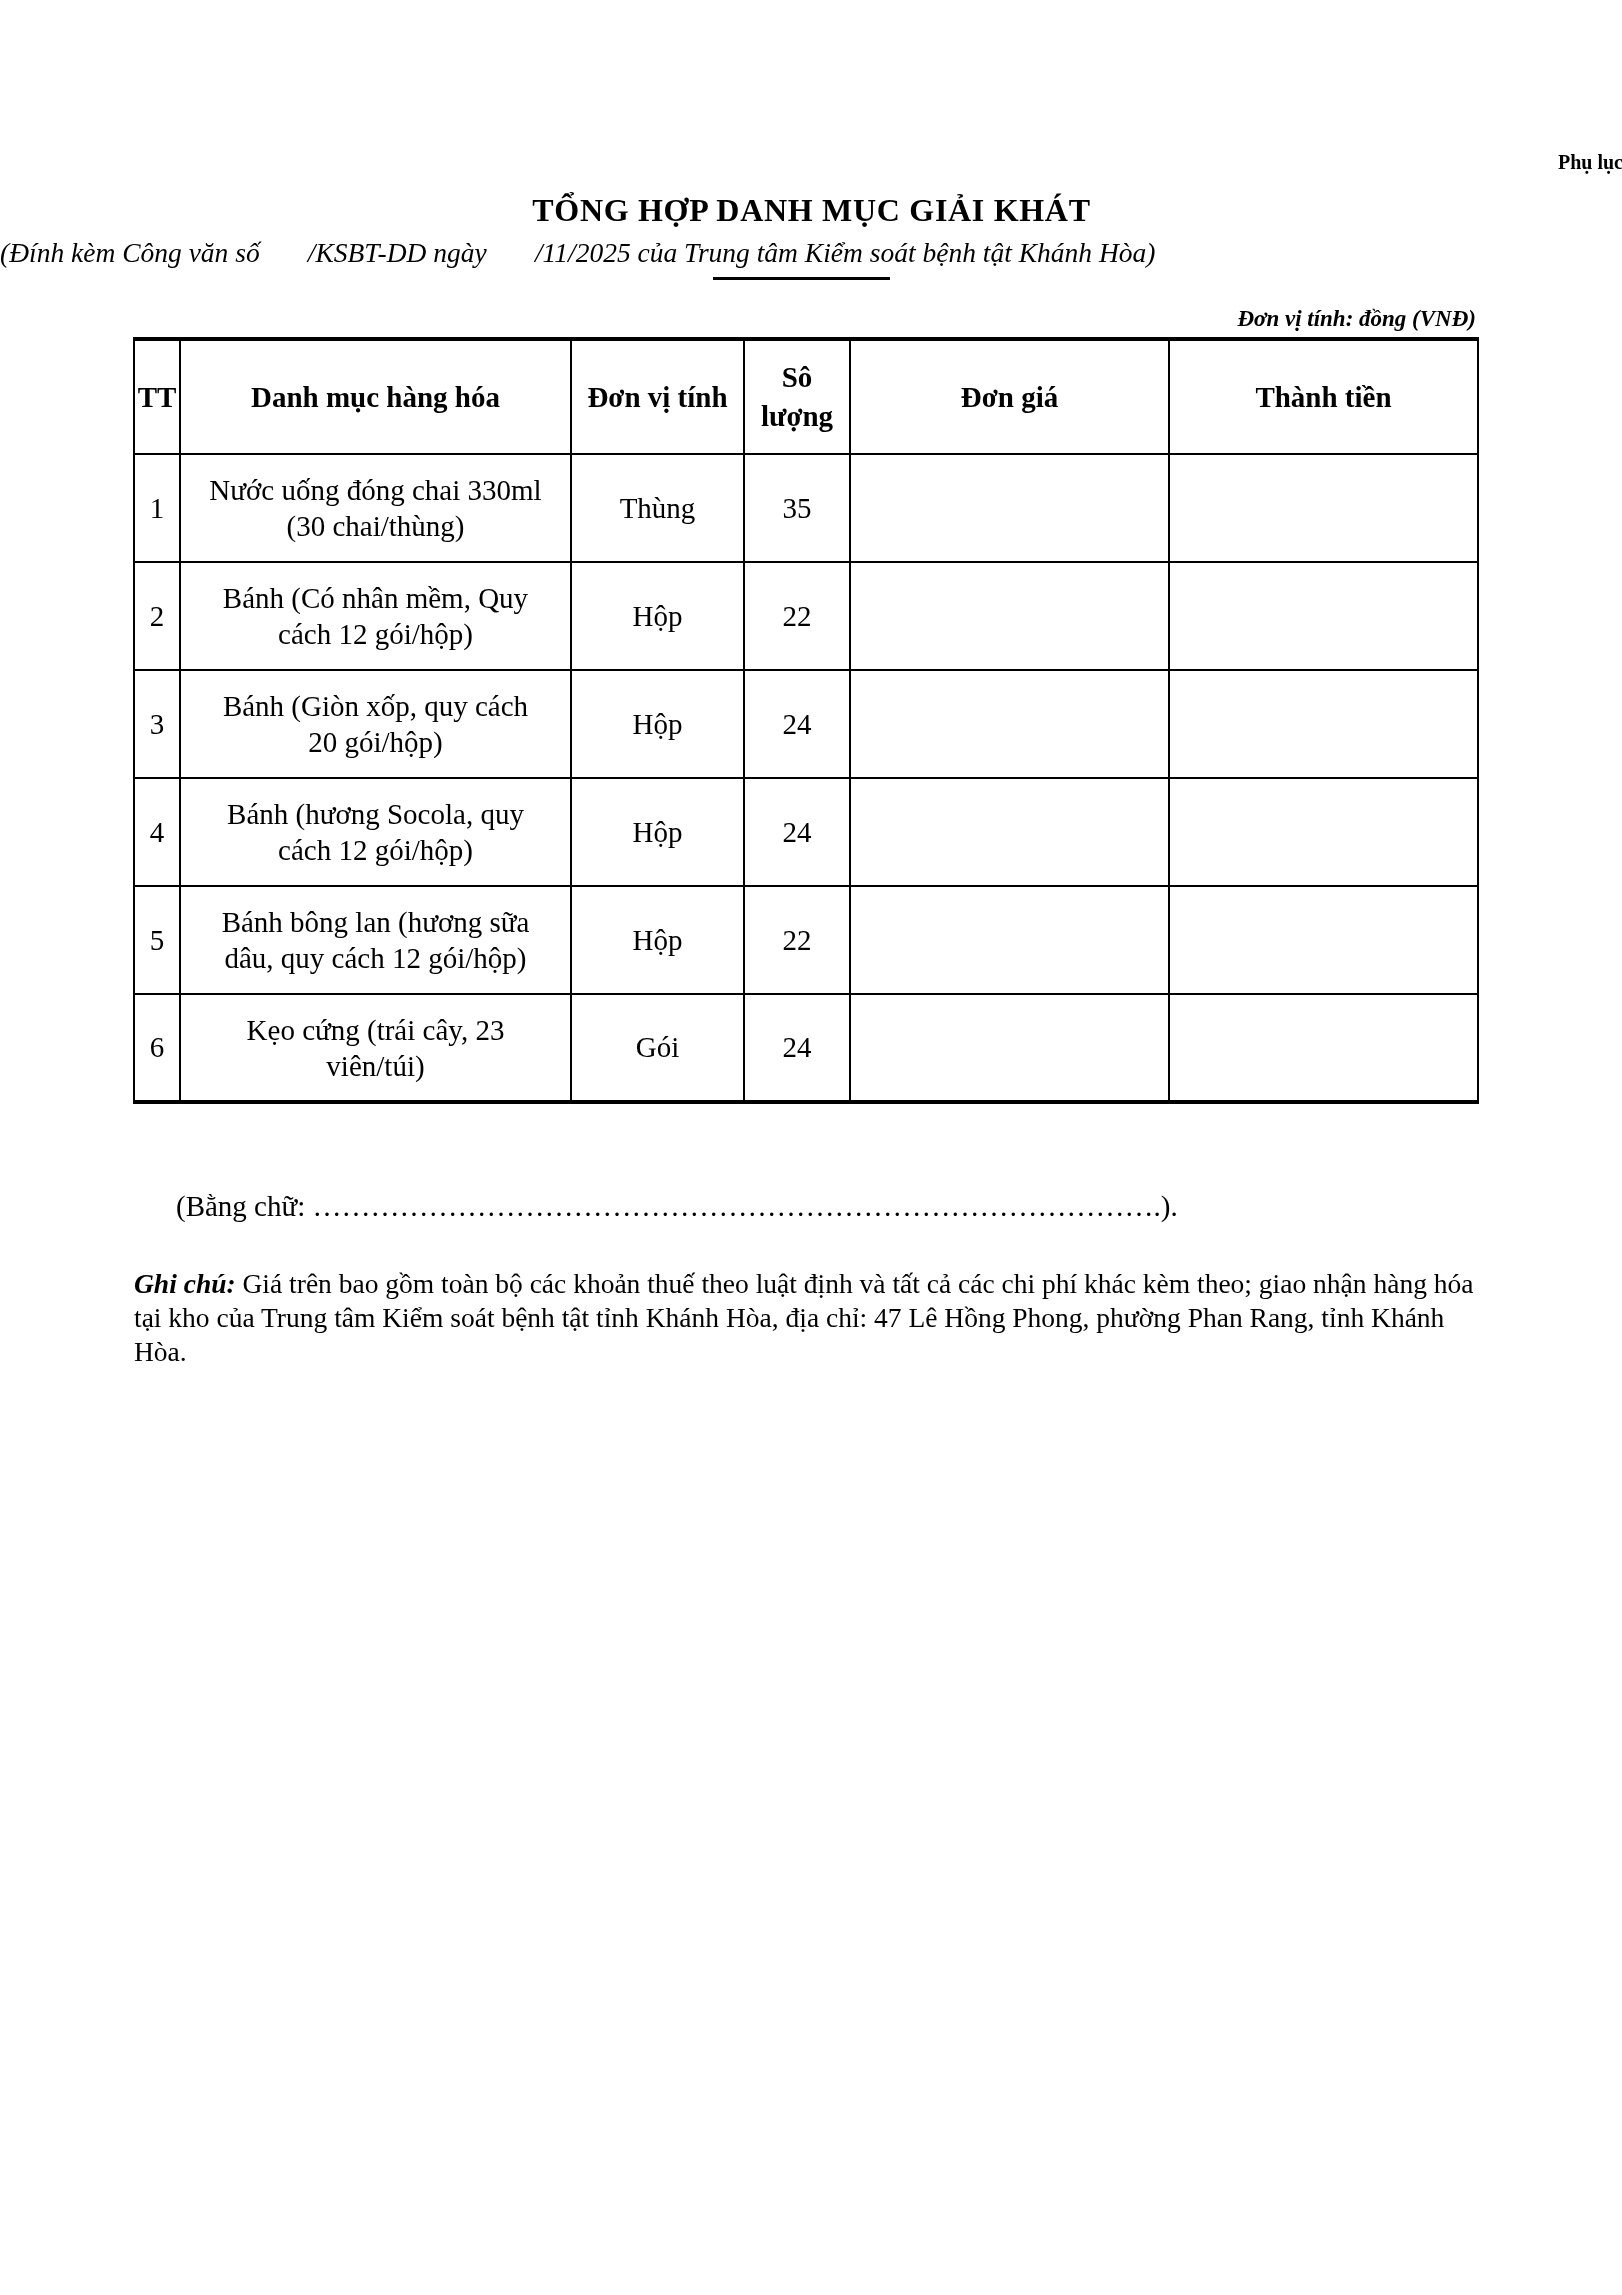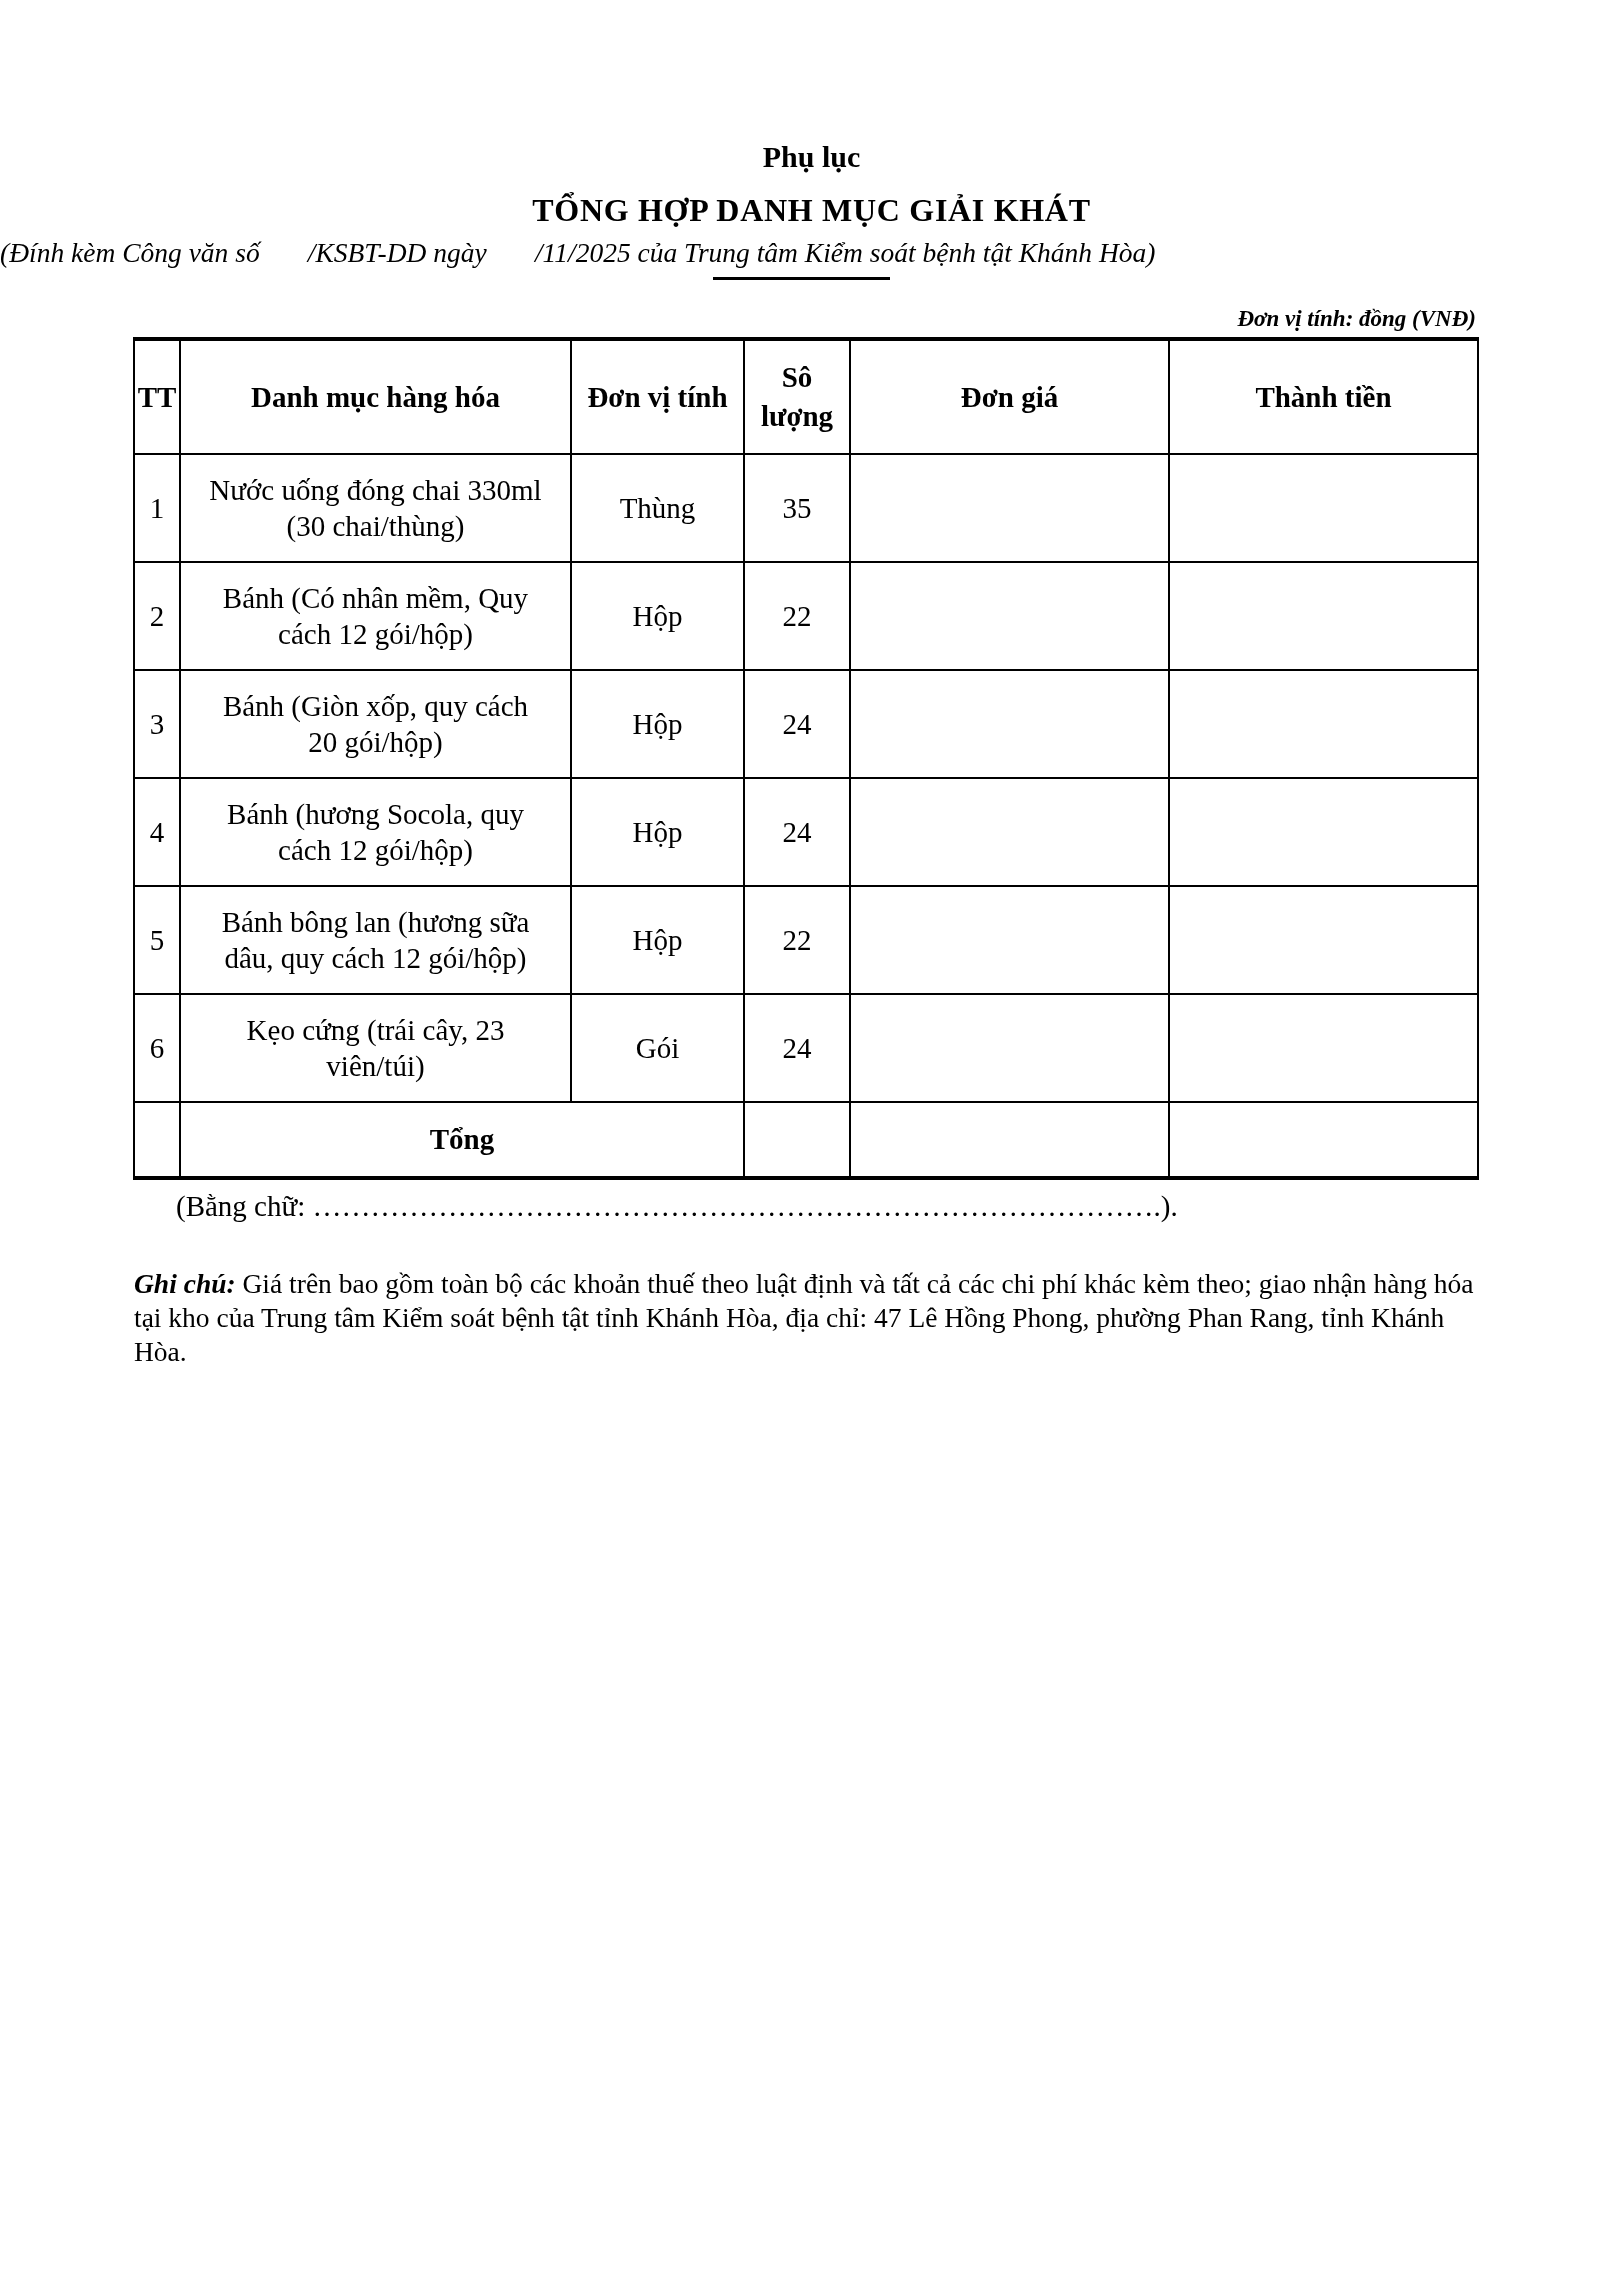--- a/index.html
+++ b/index.html
@@ -19,24 +19,24 @@
     left: 1120px;
     top: 10.5px;
     font-size: 26px;
     line-height: 30px;
     white-space: nowrap;
   }
 
   
   .appendix-label {
     position: absolute;
-    left: 0; top: 140px; width: 100%;
-    text-align: center;
+    left: 0; top: 151px; width: 100%;
+    text-align: right;
     font-weight: bold;
-    font-size: 30px;
+    font-size: 20px;
   }
   .doc-title {
     position: absolute;
     left: 0; top: 192px; width: 100%;
     text-align: center;
     font-weight: bold;
     font-size: 32px;
     letter-spacing: 0.7px;
   }
   .doc-subtitle {
@@ -197,27 +197,20 @@
       <tr class="r-data">
         <td>6</td>
         <td class="item-name">Kẹo cứng (trái cây, 23
 viên/túi)</td>
         <td>Gói</td>
         <td>24</td>
         <td class="price-cell"></td>
         <td></td>
       </tr>
 
-      <tr class="r-total">
-        <td></td>
-        <td class="total-label" colspan="2">Tổng</td>
-        <td></td>
-        <td></td>
-        <td></td>
-      </tr>
     </tbody>
   </table>
 
   <div class="bang-chu">(Bằng chữ: …………………………………………………………………………….).</div>
 
   <div class="ghi-chu">
     <div class="line"><span class="note-label">Ghi chú:</span><span> Giá trên bao gồm toàn bộ các khoản thuế theo luật định và tất cả các chi phí khác kèm theo; giao nhận hàng hóa</span></div>
     <div class="line">tại kho của Trung tâm Kiểm soát bệnh tật tỉnh Khánh Hòa, địa chỉ: 47 Lê Hồng Phong, phường Phan Rang, tỉnh Khánh</div>
     <div class="line">Hòa.</div>
   </div>

